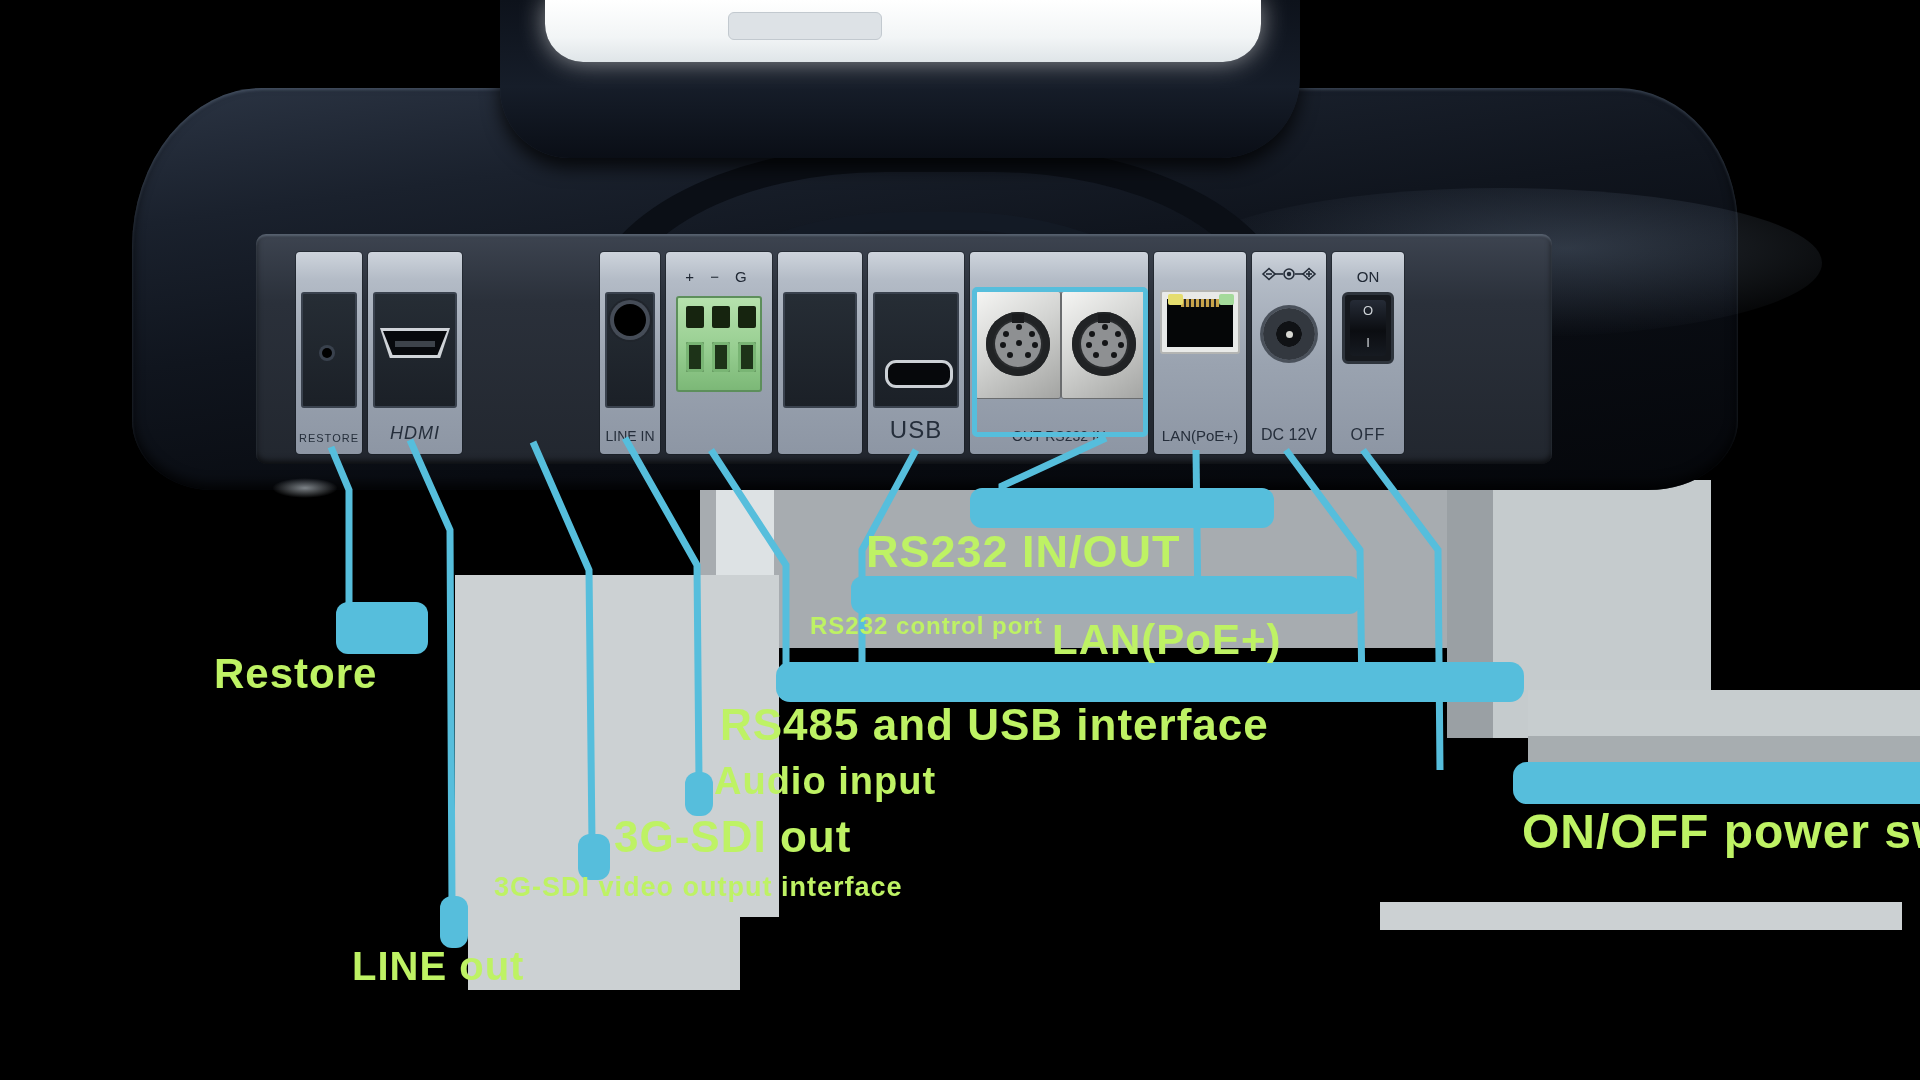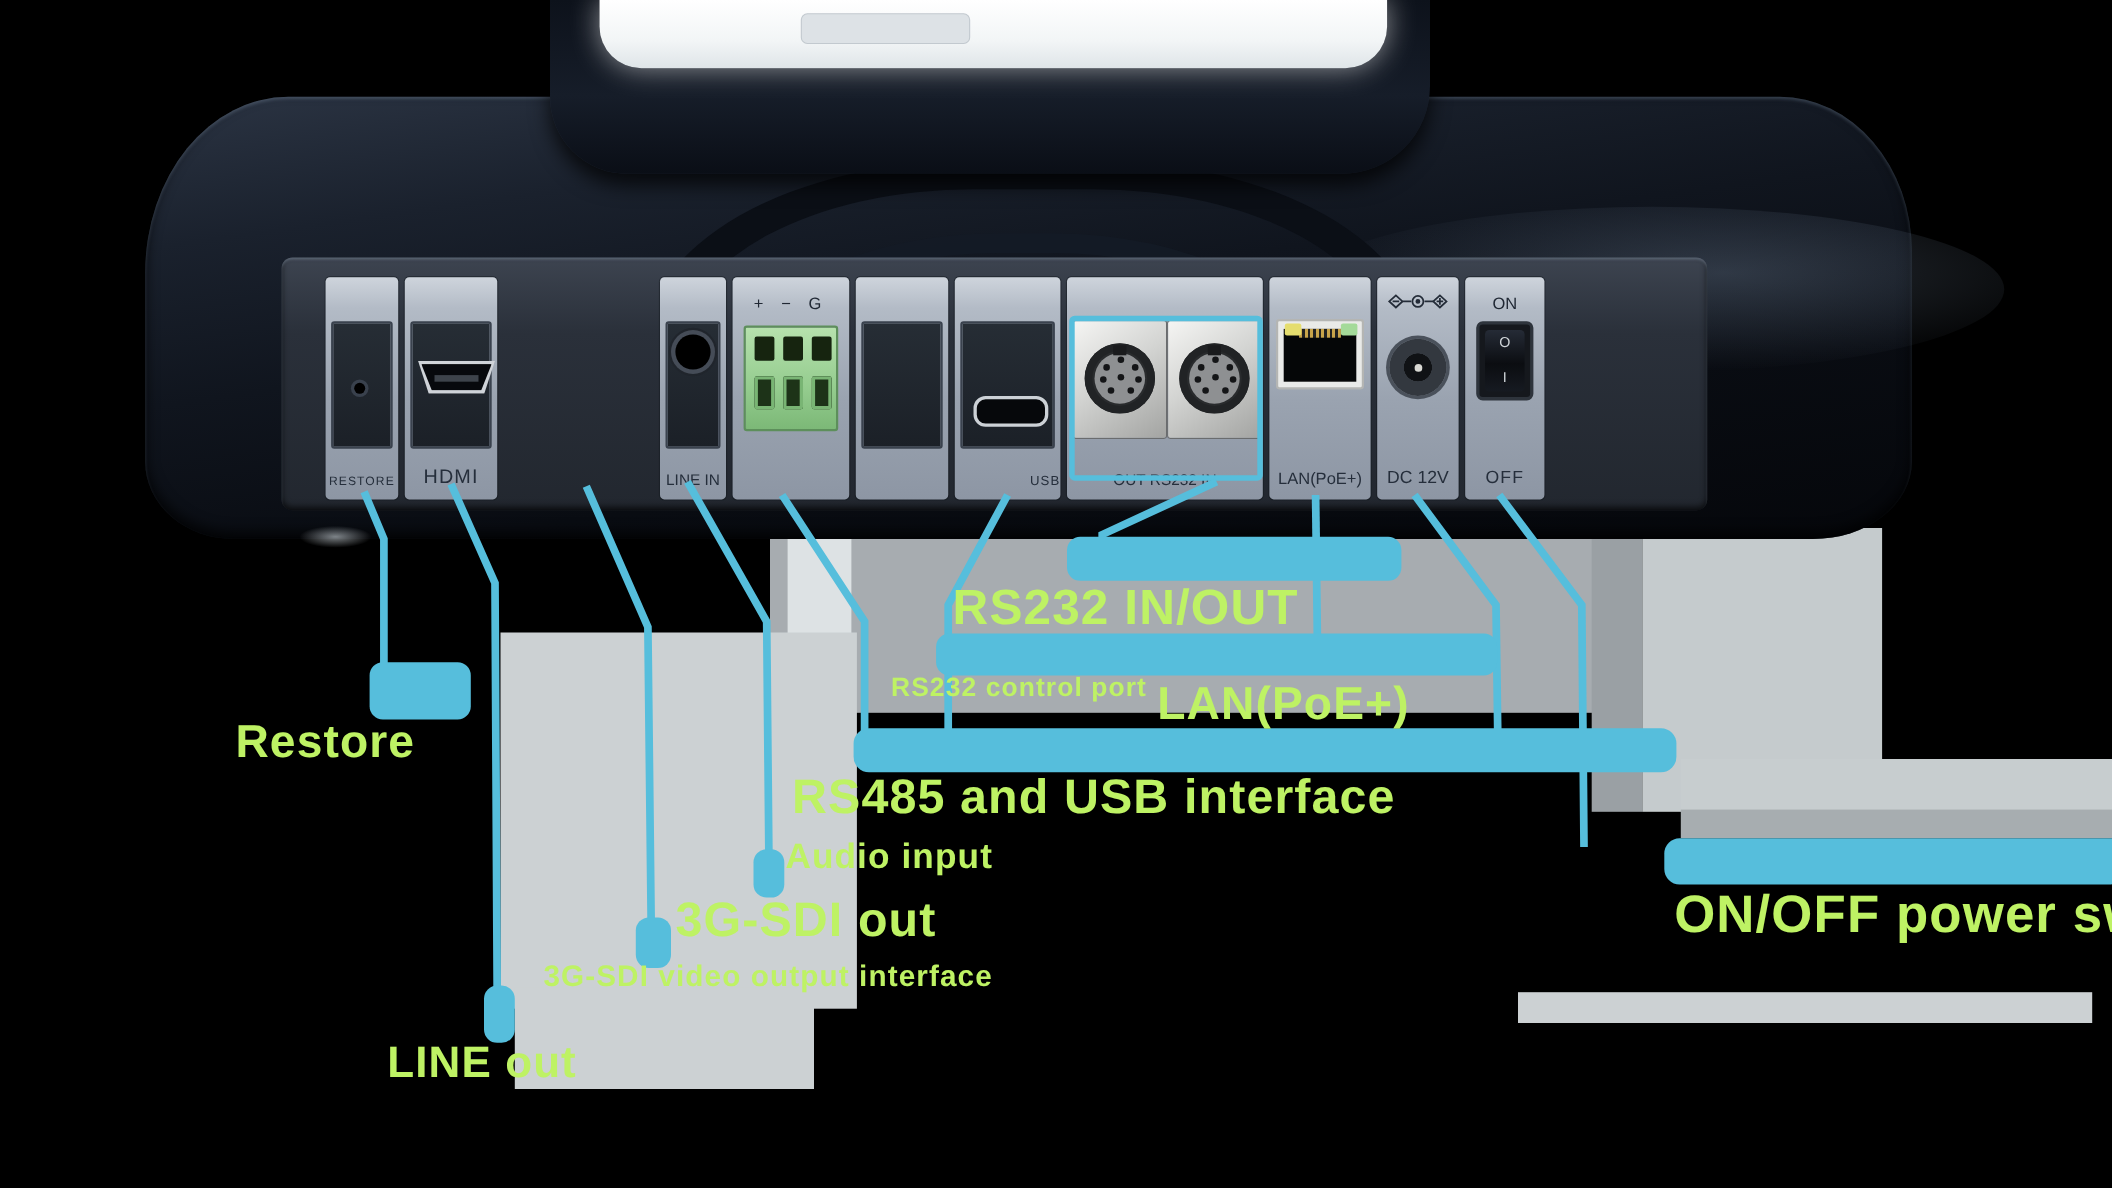--- a/index.html
+++ b/index.html
@@ -121,21 +121,21 @@
   <div id="foot-highlight"></div>
 
   <div id="panel-recess"></div>
 
   <div class="plate" style="left:296px;width:66px;">
     <div class="recess"></div>
     <div id="restore-hole"></div>
     <div class="plabel" style="font-size:11px;">RESTORE</div>
   </div>
 
-  <div class="plate" style="left:368px;width:84px;">
+  <div class="plate" style="left:368px;width:94px;font-style:italic;">
     <div class="recess"></div>
     <div class="hdmi-outer">
         <div class="hdmi-inner">
           <div class="hdmi-pins"></div>
         </div>
       </div>
     <div class="plabel" style="font-size:18px;">HDMI</div>
   </div>
 
 
@@ -157,21 +157,21 @@
     </div>
   </div>
 
   <div class="plate" style="left:778px;width:84px;">
     <div class="recess"></div>
   </div>
 
   <div class="plate" style="left:868px;width:96px;">
     <div class="recess"></div>
     <div class="usbc"></div>
-    <div class="plabel" style="font-size:12px;text-align:right;">USB</div>
+    <div class="plabel" style="font-size:24px;">USB</div>
   </div>
 
   <div class="plate" style="left:970px;width:178px;">
     <div class="din-plate" style="left:6px;">
       <div class="din-face">
           <div class="din-inner"></div>
           <div class="din-key"></div>
           <div class="din-pins"></div>
         </div>
     </div>
@@ -249,20 +249,20 @@
   <div class="cbar" style="left:685px;top:772px;width:28px;height:44px;border-radius:12px;"></div>
   <div class="cbar" style="left:970px;top:488px;width:304px;height:40px;border-radius:12px;"></div>
   <div class="cbar" style="left:851px;top:576px;width:510px;height:38px;border-radius:12px;"></div>
   <div class="cbar" style="left:776px;top:662px;width:748px;height:40px;border-radius:14px;"></div>
   <div class="cbar" style="left:1513px;top:762px;width:420px;height:42px;border-radius:14px;"></div>
 
   <div class="dtext" style="left:214px;top:650px;font-size:42px;">Restore</div>
   <div class="dtext" style="left:352px;top:944px;font-size:40px;">LINE out</div>
   <div class="dtext" style="left:614px;top:812px;font-size:44px;">3G-SDI out</div>
   <div class="dtext" style="left:494px;top:872px;font-size:27px;">3G-SDI video output interface</div>
-  <div class="dtext" style="left:714px;top:760px;font-size:32px;">Audio input</div>
+  <div class="dtext" style="left:714px;top:760px;font-size:38px;">Audio input</div>
   <div class="dtext" style="left:720px;top:700px;font-size:44px;">RS485 and USB interface</div>
   <div class="dtext" style="left:866px;top:526px;font-size:45px;">RS232 IN/OUT</div>
   <div class="dtext" style="left:810px;top:612px;font-size:24px;">RS232 control port</div>
   <div class="dtext" style="left:1052px;top:616px;font-size:42px;">LAN(PoE+)</div>
   <div class="dtext" style="left:1522px;top:804px;font-size:48px;">ON/OFF power switch</div>
 
 </div>
 
 </body></html>

